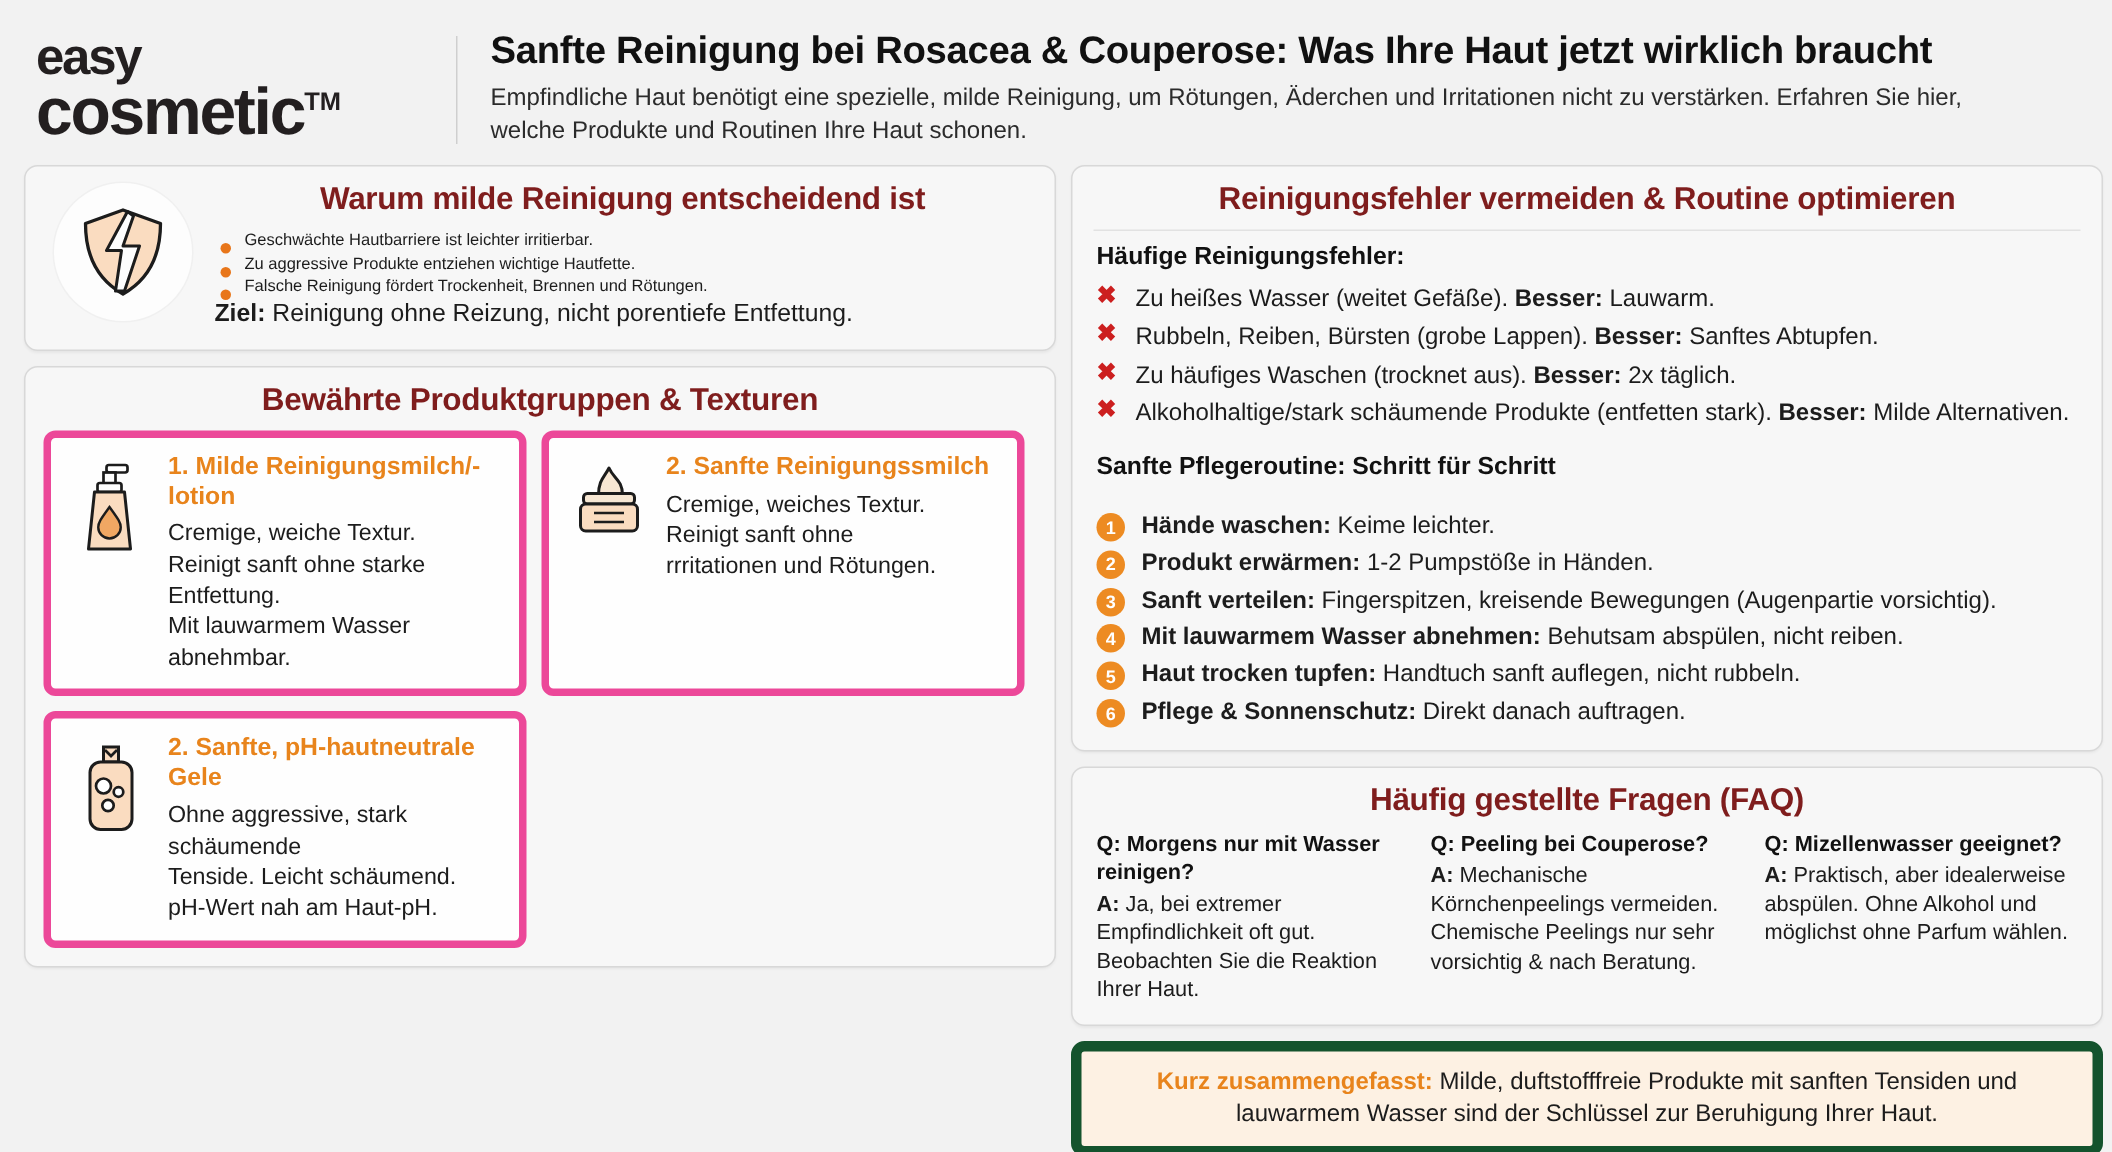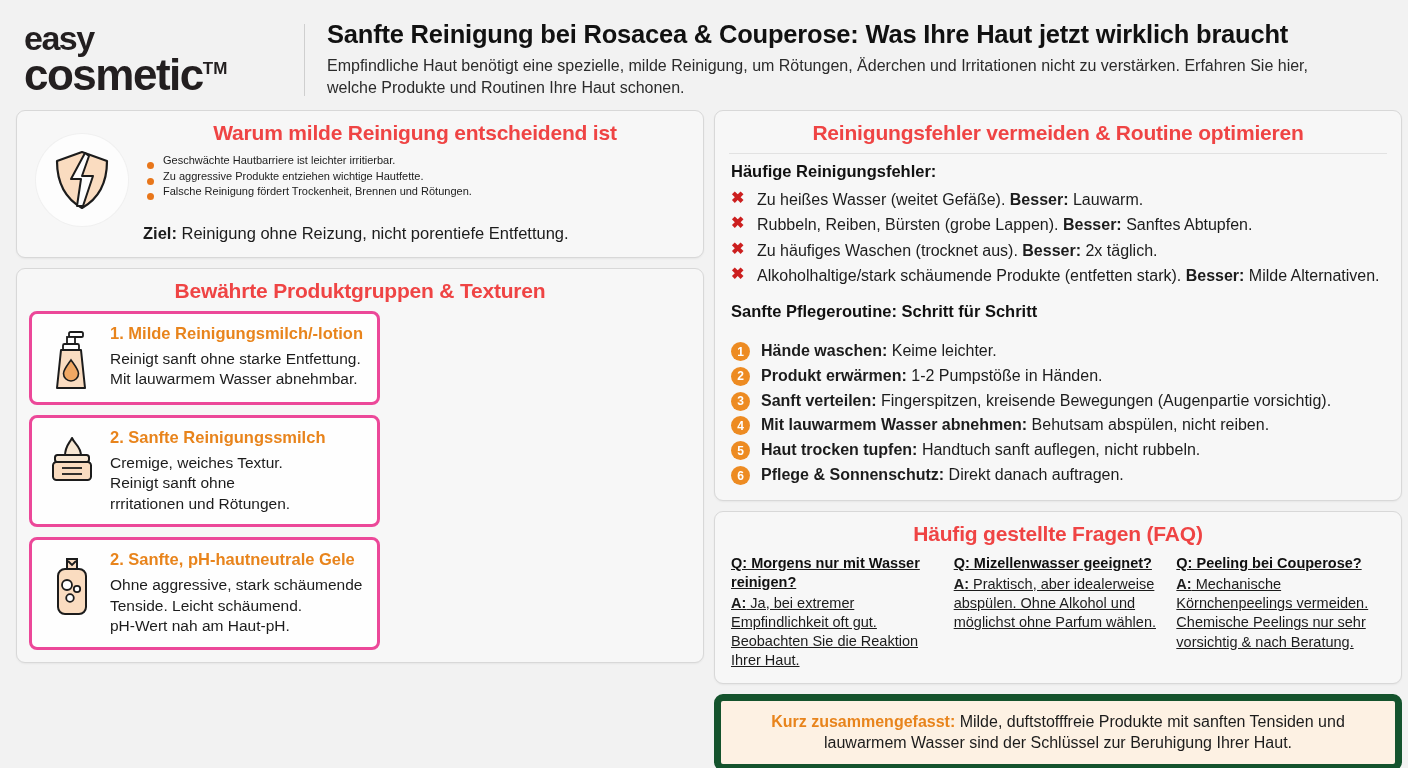--- a/index.html
+++ b/index.html
@@ -32,21 +32,21 @@
   .col-right{width:688px;flex:0 0 688px;}
 
   .card{
     background:#f7f7f7;
     border:1px solid #d8d8d8;
     border-radius:9px;
     box-sizing:border-box;
     box-shadow:0 1px 2px rgba(0,0,0,0.05);
   }
   .card-title{
-    text-align:center;font-weight:700;font-size:21px;color:#ef4444;
+    text-align:center;font-weight:700;font-size:21px;color:#7f1d1d;
     padding:10px 14px 8px 14px;letter-spacing:-0.2px;
   }
   .divider{height:1px;background:#e2e2e2;margin:0 14px 8px 14px;}
 
   
   .why{display:flex;padding:6px 16px 14px 10px;gap:6px;}
   .why-iconwrap{flex:0 0 110px;display:flex;align-items:center;justify-content:center;}
   .circle-badge{
     width:92px;height:92px;border-radius:50%;background:#fdfdfd;
     display:flex;align-items:center;justify-content:center;
@@ -55,29 +55,29 @@
   .why-body{flex:1;padding-top:2px;}
   .why .card-title{padding:2px 0 8px 0;}
   ul.bullets{list-style:none;margin:0;padding:0;}
   ul.bullets li{
     position:relative;padding-left:20px;font-size:11px;line-height:1.42;color:#1c1c1c;
   }
   ul.bullets li::before{
     content:"";position:absolute;left:4px;top:9px;width:7px;height:7px;border-radius:50%;
     background:#e8761a;
   }
-  .goal{font-size:16.5px;margin-top:24px;color:#1c1c1c;}
+  .goal{font-size:16.5px;margin-top:0;color:#1c1c1c;}
   .goal b{font-weight:700;}
 
   
   .pg-body{padding:0 12px 12px 12px;}
   .pg-grid{display:flex;flex-wrap:wrap;gap:10px;}
   .pg-cell{
-    background:#fefefe;border:3px solid #ec4899;border-radius:8px;
-    width:351px;box-sizing:border-box;padding:10px 12px;
+    background:#fefefe;border:5px solid #ec4899;border-radius:8px;
+    width:322px;box-sizing:border-box;padding:10px 12px;
     display:flex;gap:10px;align-items:flex-start;
   }
   .pg-cell.tall{min-height:104px;}
   .pg-icon{flex:0 0 56px;display:flex;align-items:center;justify-content:center;padding-top:6px;}
   .pg-text{flex:1;}
   .pg-head{color:#e8841c;font-weight:700;font-size:16.5px;line-height:1.2;margin-bottom:5px;}
   .pg-desc{font-size:15.5px;line-height:1.33;color:#1c1c1c;}
 
   
   .rc-body{padding:0 16px 12px 16px;}
@@ -95,21 +95,21 @@
   }
   ul.steps li b{font-weight:700;}
   .stepnum{
     position:absolute;left:0;top:3px;width:19px;height:19px;border-radius:50%;
     background:#ed8b22;color:#fff;font-size:12px;font-weight:700;
     display:flex;align-items:center;justify-content:center;line-height:1;
   }
   .routine-head{font-weight:700;font-size:16.5px;margin:14px 0 18px 0;color:#111;}
 
   
-  .faq-body{display:flex;padding:0 16px 12px 16px;gap:14px;text-decoration:underline;}
+  .faq-body{display:flex;padding:0 16px 12px 16px;gap:14px;}
   .faq-col{flex:1;}
   .faq-q{font-weight:700;font-size:14.5px;color:#111;line-height:1.3;margin-bottom:2px;}
   .faq-a{font-size:14.5px;line-height:1.33;color:#1c1c1c;}
   .faq-a b{font-weight:700;}
 
   
   .summary{
     background:#fdf1e3;border:7px solid #14532d;border-radius:9px;
     text-align:center;padding:10px 22px;font-size:16px;line-height:1.35;color:#1c1c1c;
     box-sizing:border-box;
@@ -170,20 +170,21 @@
                   <rect x="17" y="2" width="14" height="5" rx="1.6" fill="#fff" stroke="#1c1c1c" stroke-width="1.8"></rect>
                   <rect x="15" y="7" width="8" height="9" fill="#fff" stroke="#1c1c1c" stroke-width="1.8"></rect>
                   <rect x="11" y="14" width="16" height="6" rx="1.5" fill="#fff" stroke="#1c1c1c" stroke-width="1.8"></rect>
                   <path d="M9 20 H29 L33 58 H5 Z" fill="#fadcc0" stroke="#1c1c1c" stroke-width="2" stroke-linejoin="round"></path>
                   <path d="M19 30 C24 37 26.5 40 26.5 43.5 a7.5 7.5 0 0 1 -15 0 C11.5 40 14 37 19 30 Z" fill="#f0a763" stroke="#1c1c1c" stroke-width="1.6"></path>
                 </svg>
               </div>
               <div class="pg-text">
                 <div class="pg-head">1. Milde Reinigungsmilch/-lotion</div>
                 <div class="pg-desc">
+                  <div>Cremige, weiche Textur.</div>
                   <div>Reinigt sanft ohne starke Entfettung.</div>
                   <div>Mit lauwarmem Wasser abnehmbar.</div>
                 </div>
               </div>
             </div>
 
             <div class="pg-cell">
               <div class="pg-icon">
                 <svg width="50" height="52" viewBox="0 0 50 52" aria-hidden="true">
                   <path d="M18 22 C18 12 22 10 25 4 C28 11 34 12 34 22 Z" fill="#f7e7d3" stroke="#1c1c1c" stroke-width="2" stroke-linejoin="round"></path>
@@ -260,27 +261,27 @@
       </div>
 
       <div class="card">
         <div class="card-title">Häufig gestellte Fragen (FAQ)</div>
         <div class="faq-body">
           <div class="faq-col">
             <div class="faq-q">Q: Morgens nur mit Wasser reinigen?</div>
             <div class="faq-a"><b>A:</b><span> Ja, bei extremer Empfindlichkeit oft gut. Beobachten Sie die Reaktion Ihrer Haut.</span></div>
           </div>
           <div class="faq-col">
+            <div class="faq-q">Q: Peeling bei Couperose?</div>
+            <div class="faq-a"><b>A:</b><span> Mechanische Körnchenpeelings vermeiden. Chemische Peelings nur sehr vorsichtig &amp; nach Beratung.</span></div>
+          </div>
+          <div class="faq-col">
             <div class="faq-q">Q: Mizellenwasser geeignet?</div>
             <div class="faq-a"><b>A:</b><span> Praktisch, aber idealerweise abspülen. Ohne Alkohol und möglichst ohne Parfum wählen.</span></div>
           </div>
-          <div class="faq-col">
-            <div class="faq-q">Q: Peeling bei Couperose?</div>
-            <div class="faq-a"><b>A:</b><span> Mechanische Körnchenpeelings vermeiden. Chemische Peelings nur sehr vorsichtig &amp; nach Beratung.</span></div>
-          </div>
         </div>
       </div>
 
       <div class="summary"><b>Kurz zusammengefasst:</b><span> Milde, duftstofffreie Produkte mit sanften Tensiden und lauwarmem Wasser sind der Schlüssel zur Beruhigung Ihrer Haut.</span></div>
 
     </div>
   </div>
 </div>
 
 </body></html>

